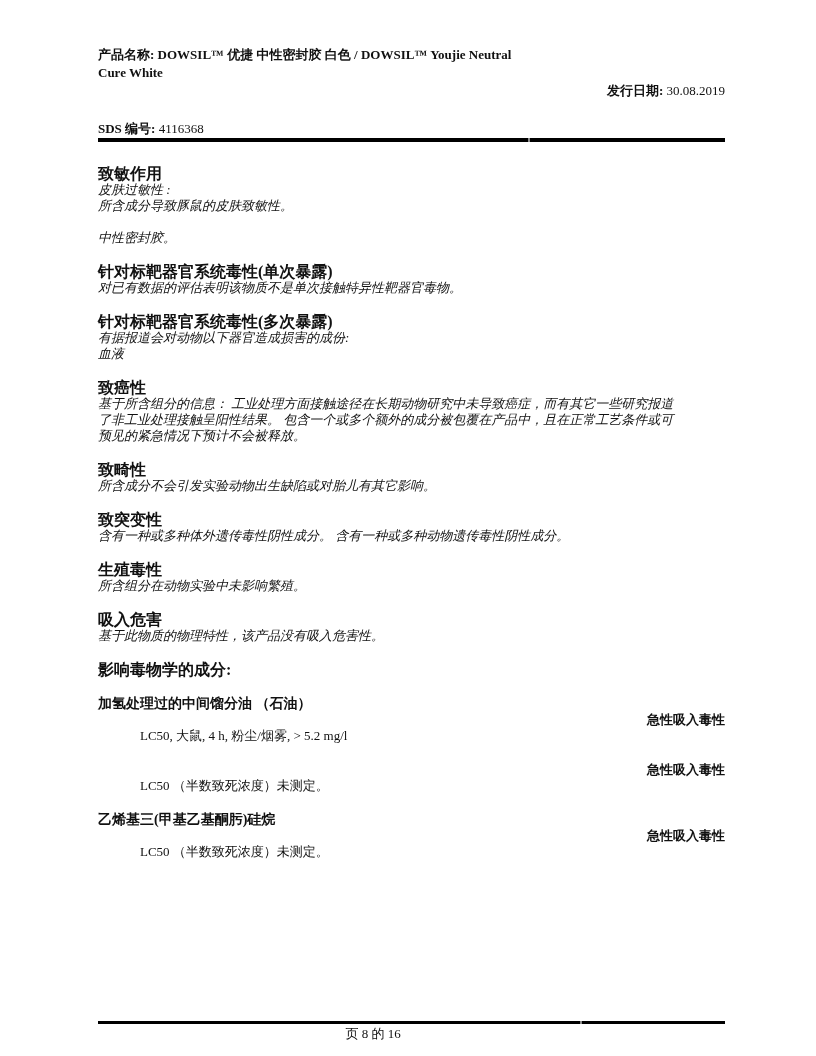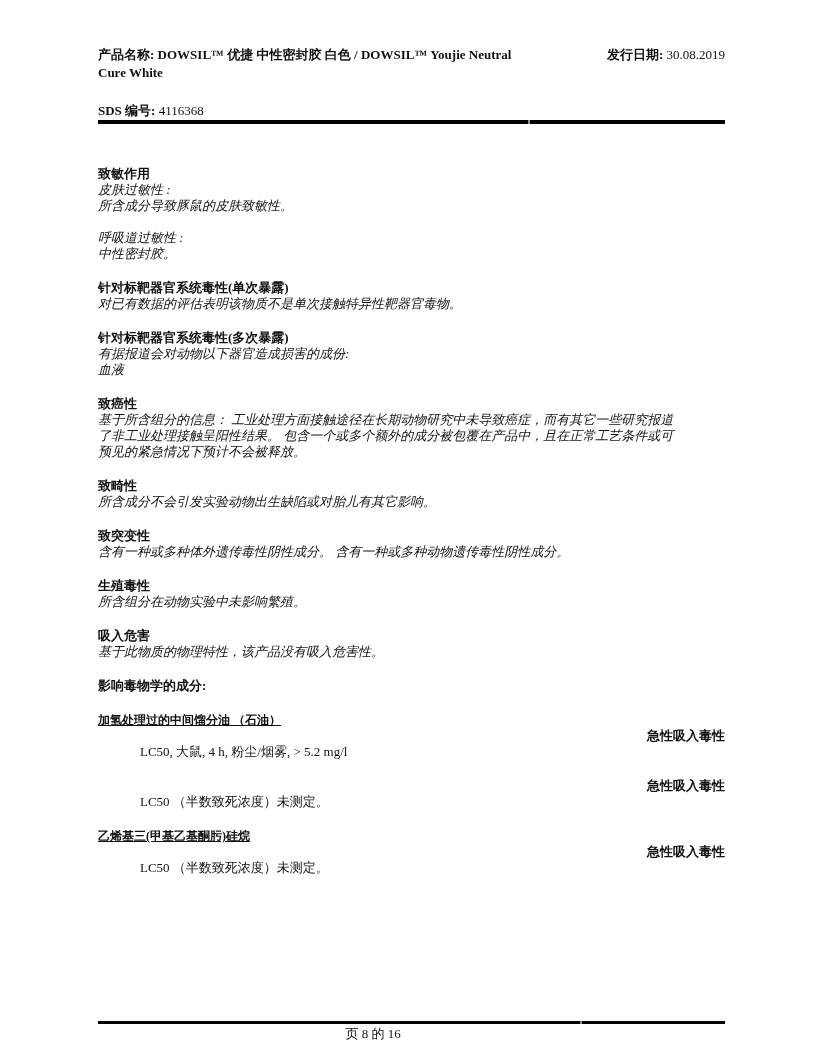--- a/index.html
+++ b/index.html
@@ -12,21 +12,21 @@
     font-size: 13px;
     overflow: hidden;
   }
   .b { font-weight: bold; text-align: right; }
 
   
   .header {
     position: absolute;
     top: 46px; left: 98px; width: 627px;
   }
-  .hdr-row { display: flex; align-items: flex-start; }
+  .hdr-row { display: flex; align-items: flex-start; flex-direction: column; }
   .product { width: 470px; line-height: 18px; font-weight: bold; }
   .issue { margin-left: auto; white-space: nowrap; line-height: 18px; }
   .sds-row { margin-top: 21px; line-height: 16px; }
   .rule {
     position: relative;
     height: 4px;
     background: #000;
     margin-top: 1px;
   }
   .rule .notch {
@@ -34,24 +34,24 @@
     background: #fff; opacity: .55;
   }
 
   
   .content {
     position: absolute;
     top: 166px; left: 98px; width: 627px;
     line-height: 16px;
   }
   .sec { margin: 0 0 18px 0; }
-  .sec-title { font-size: 13px; font-weight: bold; margin: 0; line-height: 16px; }
+  .sec-title { font-size: 16px; font-weight: bold; margin: 0; line-height: 16px; }
   .line { min-height: 16px; font-style: italic; }
   .comp { margin: 0 0 18px 0; }
-  .comp-title { font-size: 12px; font-weight: bold; text-decoration: underline; margin: 0; line-height: 16px; }
+  .comp-title { font-size: 14px; font-weight: bold; margin: 0; line-height: 16px; }
   .sub { padding-left: 42px; min-height: 16px; }
 
   
   .footer-rule {
     position: absolute;
     top: 1021px; left: 98px; width: 627px; height: 3px;
     background: #000;
   }
   .footer-rule .notch {
     position: absolute; top: 0; bottom: 0; width: 2px;
@@ -88,21 +88,20 @@
     </div>
 </div>
 
 <div class="content">
 
   <section class="sec">
     <h2 class="sec-title">致敏作用</h2>
     <div class="line">皮肤过敏性 :</div>
     <div class="line">所含成分导致豚鼠的皮肤致敏性。</div>
     <div class="line"></div>
-    <div class="line">呼吸道过敏性 :</div>
     <div class="line">中性密封胶。</div>
   </section>
 
   <section class="sec">
     <h2 class="sec-title">针对标靶器官系统毒性(单次暴露)</h2>
     <div class="line">对已有数据的评估表明该物质不是单次接触特异性靶器官毒物。</div>
   </section>
 
   <section class="sec">
     <h2 class="sec-title">针对标靶器官系统毒性(多次暴露)</h2>

